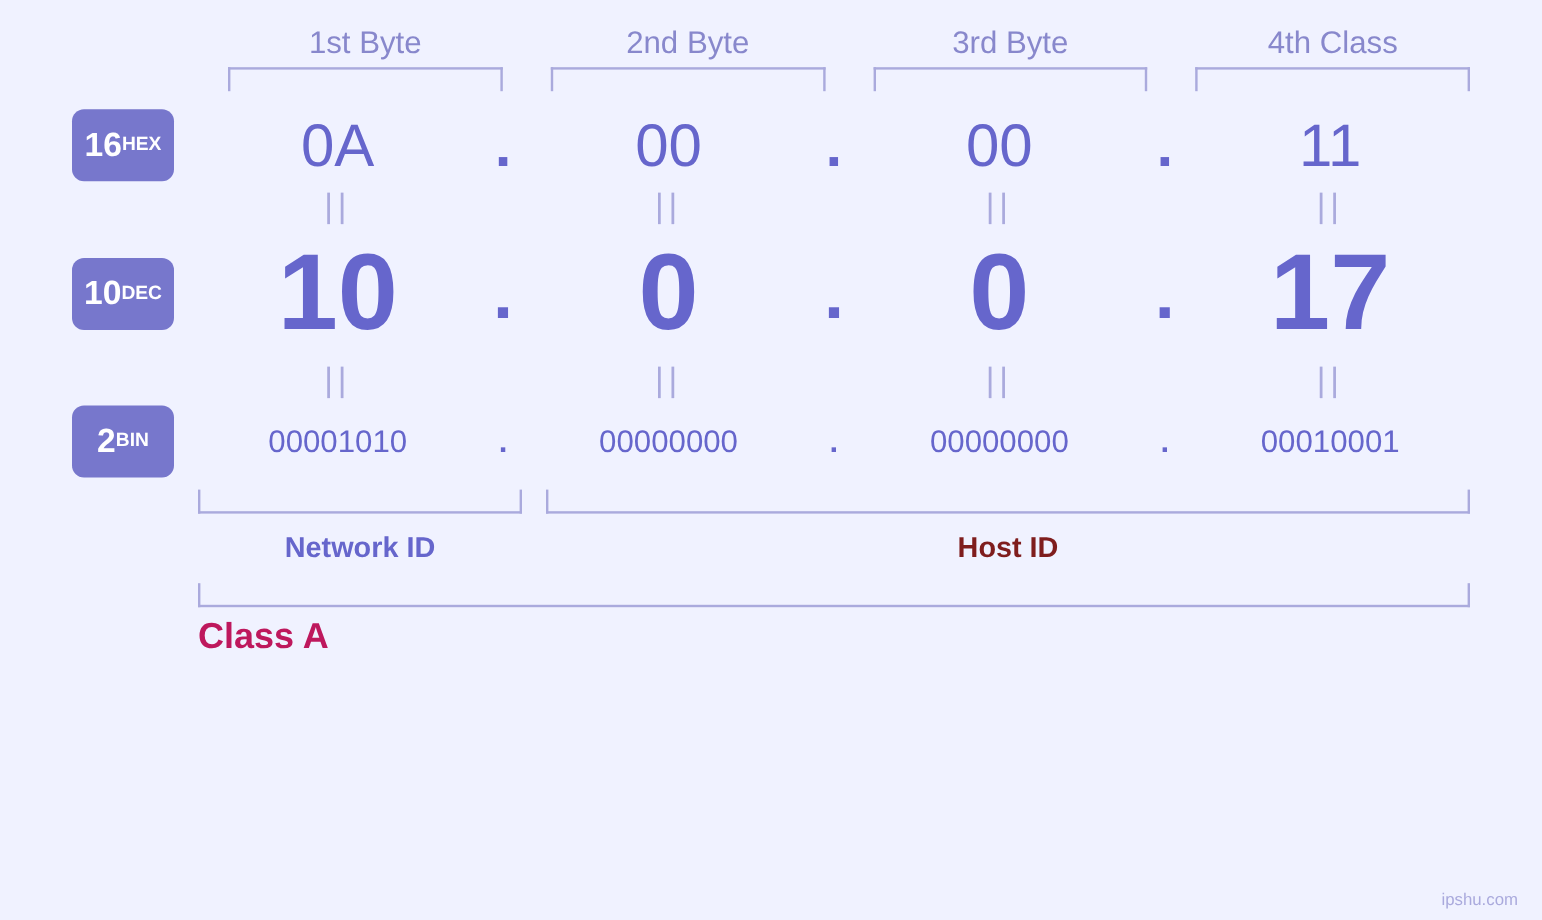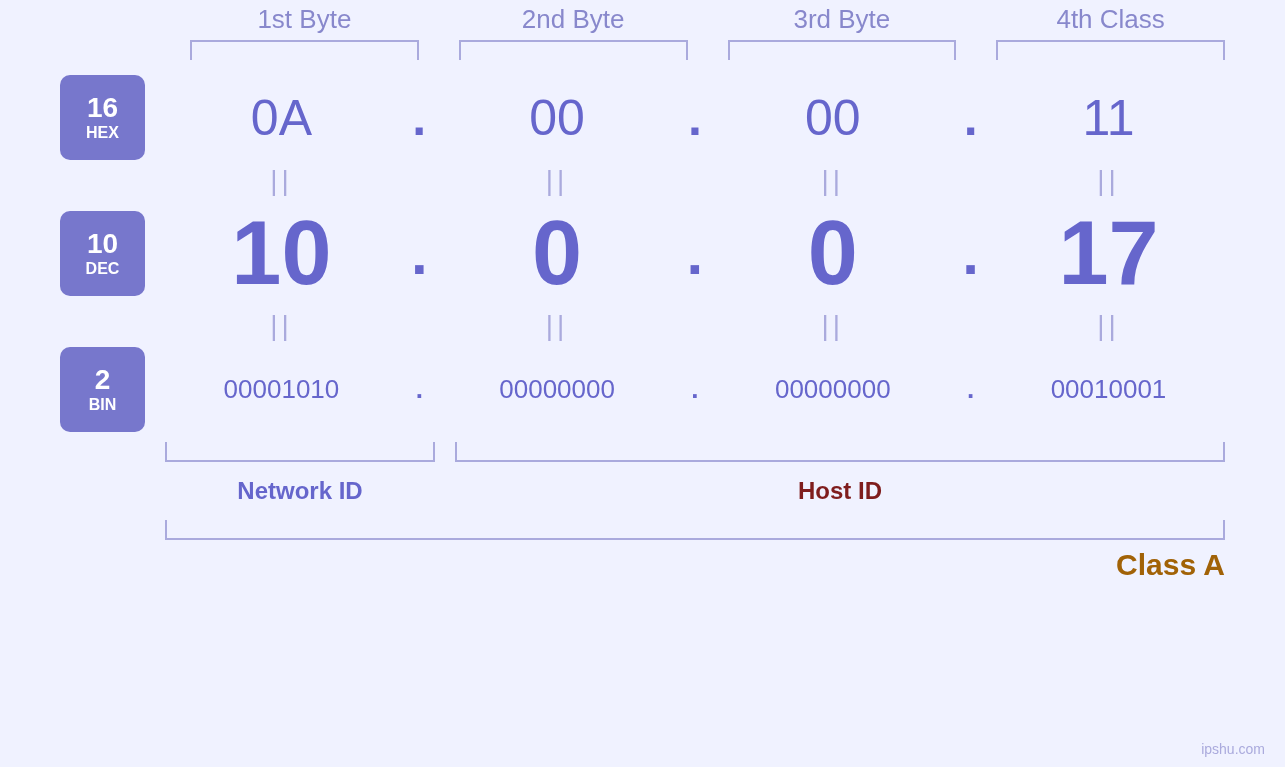--- a/index.html
+++ b/index.html
@@ -17,21 +17,21 @@
       position: relative;
     }
 
     .container {
       width: 1285px;
       height: 767px;
       position: relative;
       display: flex;
       flex-direction: column;
       align-items: center;
-      padding: 4px 60px;
+      padding: 20px 60px;
     }
 
     
     .header-row {
       display: flex;
       width: 100%;
       justify-content: space-around;
       padding-left: 130px;
       margin-bottom: 5px;
     }
@@ -65,25 +65,25 @@
     .data-row {
       display: flex;
       align-items: center;
       width: 100%;
       margin-bottom: 0;
     }
 
     
     .badge {
       width: 85px;
-      height: 85px;
+      height: 60px;
       background-color: #7777cc;
       border-radius: 10px;
       display: flex;
-      flex-direction: column;
+      flex-direction: row;
       align-items: center;
       justify-content: center;
       margin-right: 20px;
       flex-shrink: 0;
     }
 
     .badge-num {
       font-size: 28px;
       color: white;
       font-weight: bold;
@@ -224,22 +224,22 @@
 
     .class-bracket {
       width: 100%;
       height: 20px;
       border-bottom: 2px solid #aaaadd;
       border-left: 2px solid #aaaadd;
       border-right: 2px solid #aaaadd;
     }
 
     .class-label {
-      text-align: right;
-      color: #a16207;
+      text-align: left;
+      color: #be185d;
       font-size: 30px;
       font-weight: bold;
       margin-top: 8px;
     }
 
     
     .watermark {
       position: absolute;
       bottom: 10px;
       right: 20px;

